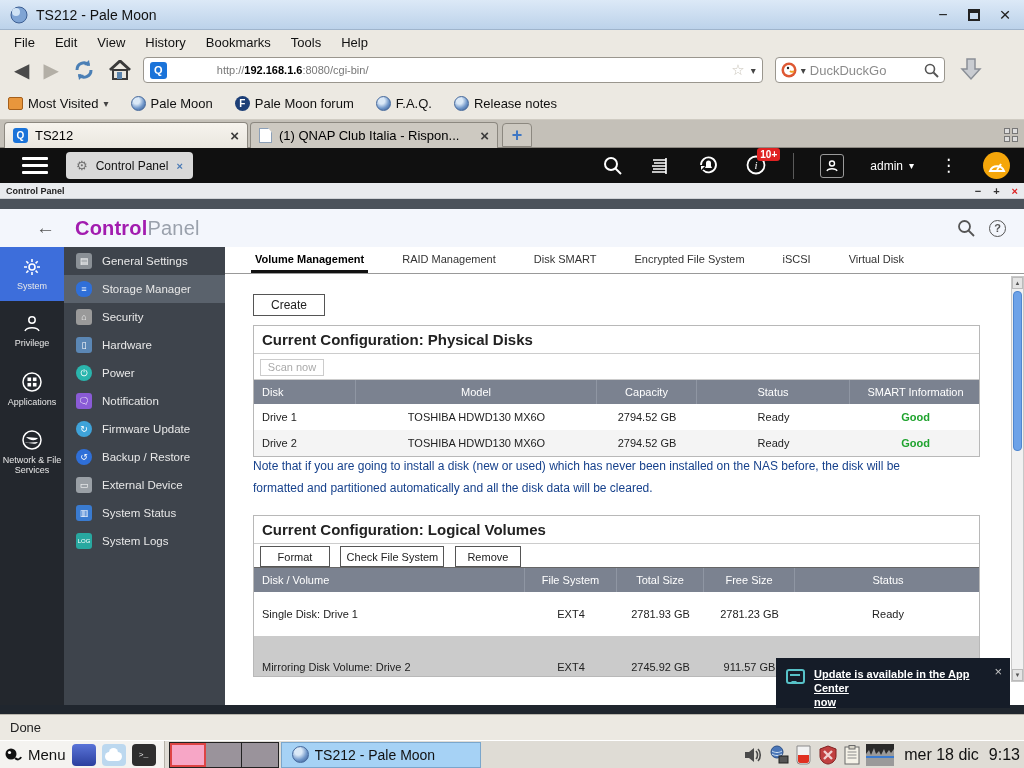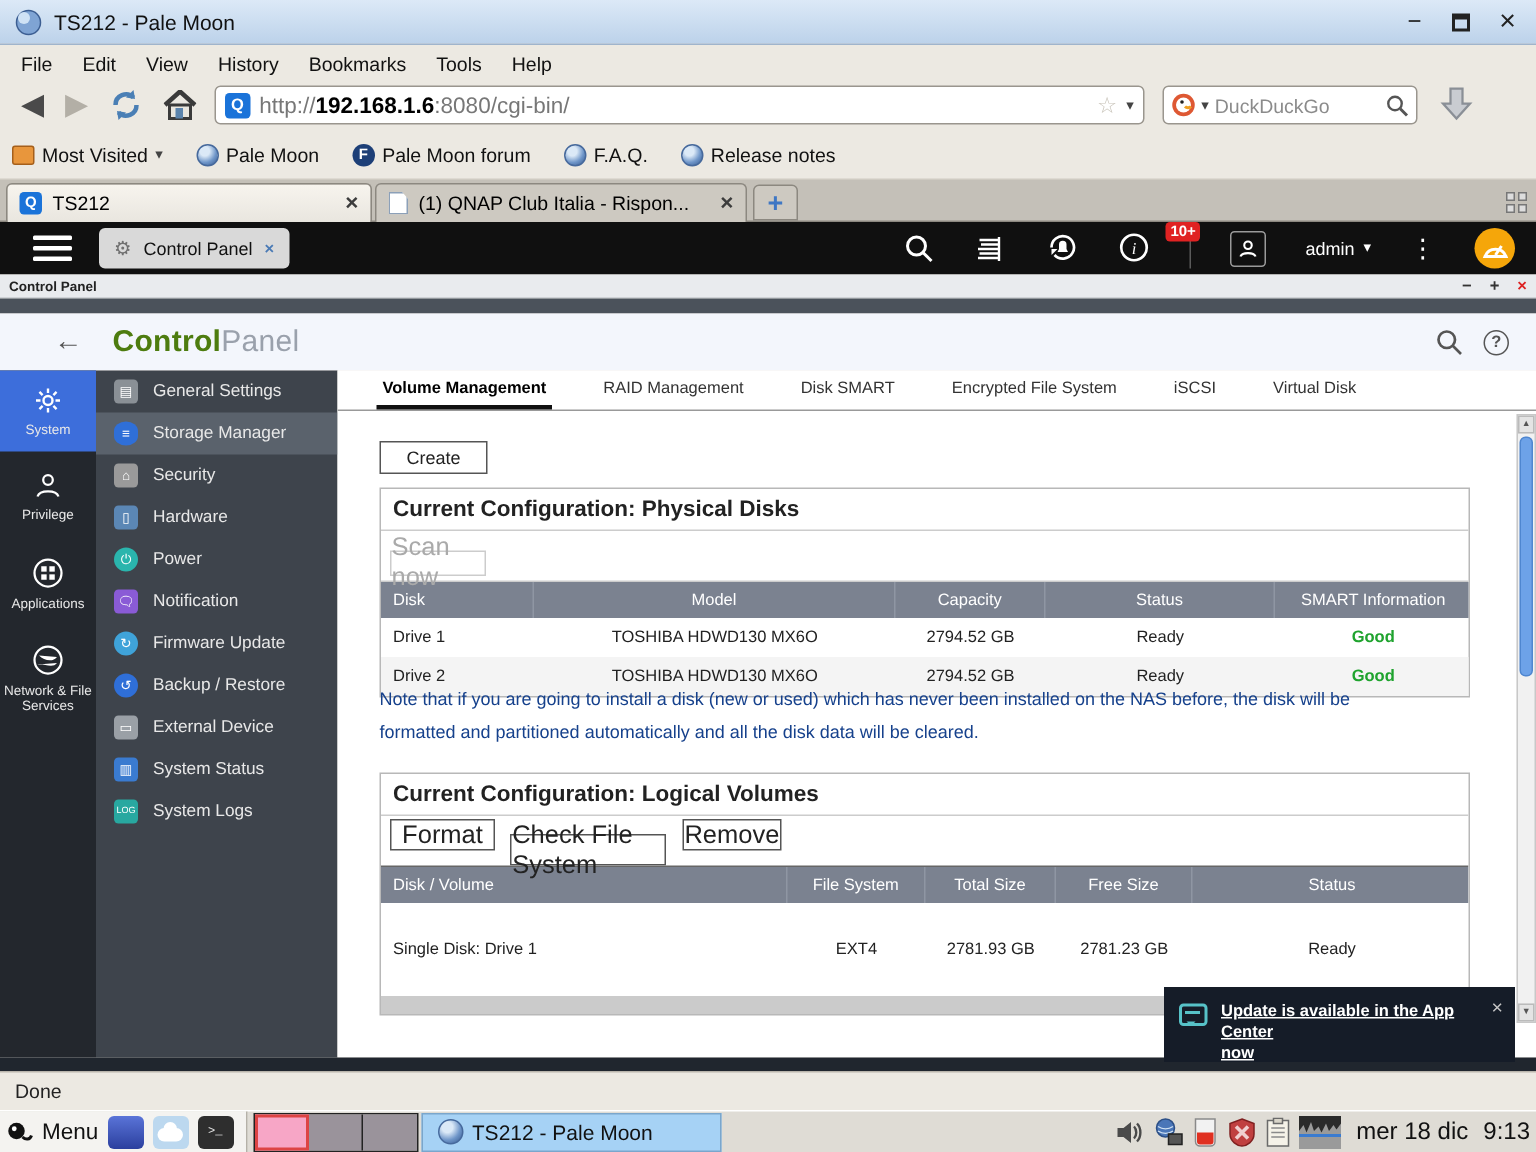--- a/index.html
+++ b/index.html
@@ -20,21 +20,21 @@
   #menubar { left:0; top:30px; width:1024px; height:22px; background:#ece9e2; display:flex; gap:4px;
     align-items:center; padding:12px 6px; border-bottom:1px solid #d6d2c8;}
   .menu-item { font-size:13px; color:#111; padding:2px 8px; }
 
   #navbar { left:0; top:52px; width:1024px; height:36px; background:#ece9e2; display:flex; align-items:center; }
   .navarrow { font-size:20px; line-height:1; }
   #urlbar { position:relative; width:620px; height:26px; background:#fff; border:1px solid #9a968e; border-radius:4px;
     display:flex; align-items:center; padding:0 6px; gap:6px; }
   .favq { width:17px; height:17px; background:#1a73d9; border-radius:3px; color:#fff; font-size:11px; font-weight:bold;
     display:flex; align-items:center; justify-content:center; }
-  .urltext { font-size:15px; color:#777; white-space:nowrap; overflow:hidden; flex:1; }
+  .urltext { font-size:11px; color:#777; white-space:nowrap; overflow:hidden; flex:1;margin-left:44px; }
   .urltext b { color:#000; }
   #searchbox { position:relative; width:170px; height:26px; background:#fff; border:1px solid #9a968e; border-radius:4px;
     display:flex; align-items:center; padding:0 5px; gap:4px; margin-left:12px; }
   .placeholder { color:#8b8b8b; font-size:13px; flex:1; }
   .chev { font-size:10px; color:#444; }
   .star { font-size:15px; color:#c9c4ba; }
 
   #bookmarksbar { left:0; top:88px; width:1024px; height:32px; background:#ece9e2; display:flex; align-items:center;
     gap:22px; padding:0 8px; border-bottom:1px solid #cfcbc2; }
   .bm { display:flex; align-items:center; gap:5px; font-size:13px; color:#111; }
@@ -63,37 +63,37 @@
   #qnapbar { left:0; top:148px; width:1024px; height:35px; background:#101010; display:flex; align-items:center; }
   .hamb { width:26px; margin-left:22px; display:flex; flex-direction:column; gap:4px; }
   .hamb i { height:3px; background:#fff; border-radius:1px; }
   .cptab { margin-left:18px; height:27px; background:#d9d9d9; border-radius:4px; display:flex; align-items:center;
     gap:8px; padding:0 10px; font-size:12px; color:#111; }
   .gear { color:#707070; font-size:13px; }
   .cptab .x { color:#4a7ab5; font-weight:bold; font-size:11px; }
   .qicons { margin-left:auto; display:flex; align-items:center; gap:26px; padding-right:14px; color:#fff; }
   .qico { position:relative; width:22px; height:22px; display:flex; align-items:center; justify-content:center; }
   .badge { position:absolute; top:-7px; left:12px; background:#e02222; color:#fff; font-size:10px; font-weight:bold;
-    border-radius:3px; padding:0 3px; line-height:13px;margin-left:20px; }
+    border-radius:3px; padding:0 3px; line-height:13px; }
   .vdiv { width:1px; height:26px; background:#5a5a5a; }
   .userbox { width:24px; height:24px; border:1px solid #9a9a9a; border-radius:3px; display:flex; align-items:center; justify-content:center; }
   .adminlbl { font-size:12px; color:#fff; display:flex; gap:6px; align-items:center; }
   .kebab { font-size:17px; color:#fff; }
   .gauge { width:27px; height:27px; background:#f5a60a; border-radius:50%; display:flex; align-items:center; justify-content:center; }
 
   
   #cptitle { left:0; top:183px; width:1024px; height:16px; background:#e9ebee; display:flex; align-items:center;
     padding:0 6px; border-bottom:1px solid #cfd2d6; }
   #cptitle .t { font-size:9px; font-weight:bold; color:#222; }
   #cptitle .btns { margin-left:auto; display:flex; gap:12px; font-size:11px; font-weight:bold; }
   #cpslate { left:0; top:199px; width:1024px; height:10px; background:#4b525b; }
   #cpheader { left:0; top:209px; width:1024px; height:38px; background:#f3f6fc; display:flex; align-items:center; }
   #cpheader .back { font-size:19px; color:#555; margin-left:36px; }
   #cpheader .ttl { font-size:20px; margin-left:20px; letter-spacing:.2px; }
-  #cpheader .ttl b { color:#4d7c0f; font-weight:bold; }
+  #cpheader .ttl b { color:#a21caf; font-weight:bold; }
   #cpheader .ttl span { color:#9aa1ac; }
   #cpheader .hicons { margin-left:auto; display:flex; gap:14px; align-items:center; padding-right:18px; color:#555; }
   .qmark { width:17px; height:17px; border:1.5px solid #555; border-radius:50%; font-size:11px; font-weight:bold;
     display:flex; align-items:center; justify-content:center; color:#555; }
 
   
   #side1 { left:0; top:247px; width:64px; height:458px; background:#23272d; }
   .s1item { display:flex; flex-direction:column; align-items:center; justify-content:center; gap:4px;
     color:#e8e8e8; font-size:9px; text-align:center; padding:8px 2px; }
   .s1item.sel { background:#3d6edb; }
@@ -115,21 +115,21 @@
   .grid { display:grid; }
   .pg { grid-template-columns:102px 241px 100px 153px 131px; }
   .lg { grid-template-columns:271px 92px 87px 91px 186px; }
   .th { background:#7b8290; color:#fff; font-size:11px; }
   .th div { padding:6px 8px; border-right:1px solid #8f96a3; }
   .td { font-size:11px; color:#222; }
   .td div { padding:7px 8px; }
   .cen { text-align:center; }
   .good { color:#1fa32e; font-weight:bold; text-align:center; }
   #note { position:absolute; left:28px; top:208px; width:700px; font-size:12px; color:#16418c; line-height:22px; }
-  .tabbtn { border:1px solid #555; background:#fff; font-size:17px; color:#222; height:21px;
+  .tabbtn { border:1px solid #555; background:#fff; font-size:11px; color:#222; height:21px;
     display:inline-flex; align-items:center; justify-content:center; margin-right:6px; }
 
   
   #sbar { left:1011px; top:276px; width:13px; height:406px; background:#f1f1f1; border:1px solid #c8c8c8; }
   .sarrow { position:absolute; left:0; width:11px; height:12px; background:#e4e4e4; border:1px solid #bbb;
     font-size:6px; color:#555; display:flex; align-items:center; justify-content:center; }
   #sthumb { position:absolute; left:1px; top:14px; width:9px; height:160px; background:#6da2e8; border-radius:4px; border:1px solid #4e86d0; }
 
   
   #deskstrip { left:0; top:705px; width:1024px; height:9px; background:#20262e; }
@@ -488,21 +488,21 @@
         <span class="tabbtn" style="width:104px">Check File System</span>
         <span class="tabbtn" style="width:66px">Remove</span>
       </div>
       <div class="grid lg th">
         <div>Disk / Volume</div>
         <div class="cen">File System</div>
         <div class="cen">Total Size</div>
         <div class="cen">Free Size</div>
         <div class="cen" style="border-right:none">Status</div>
       </div>
-      <div class="grid lg td" style="height:62px;align-items:center">
+      <div class="grid lg td" style="height:44px;align-items:center">
         <div>Single Disk: Drive 1</div>
         <div class="cen">EXT4</div>
         <div class="cen">2781.93 GB</div>
         <div class="cen">2781.23 GB</div>
         <div class="cen">Ready</div>
       </div>
       <div class="grid lg td" style="height:62px;align-items:center;background:#cbcbcb">
         <div>Mirroring Disk Volume: Drive 2</div>
         <div class="cen">EXT4</div>
         <div class="cen">2745.92 GB</div>

